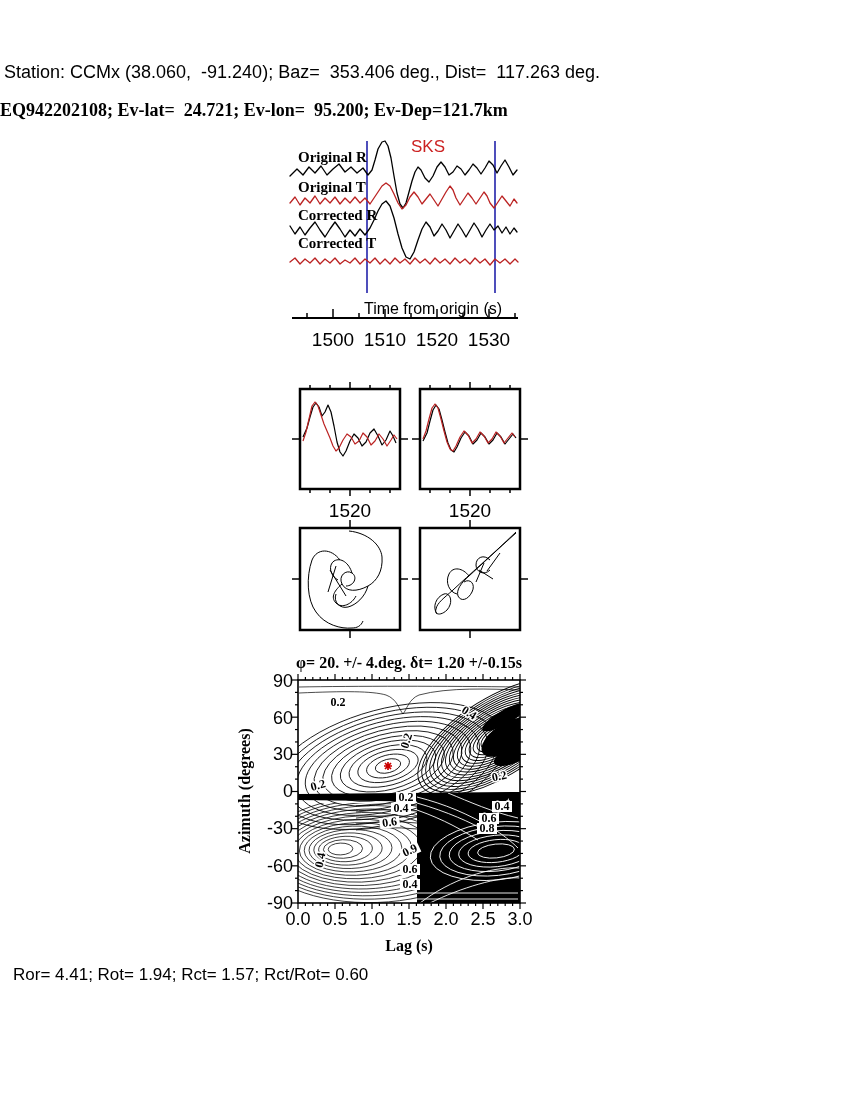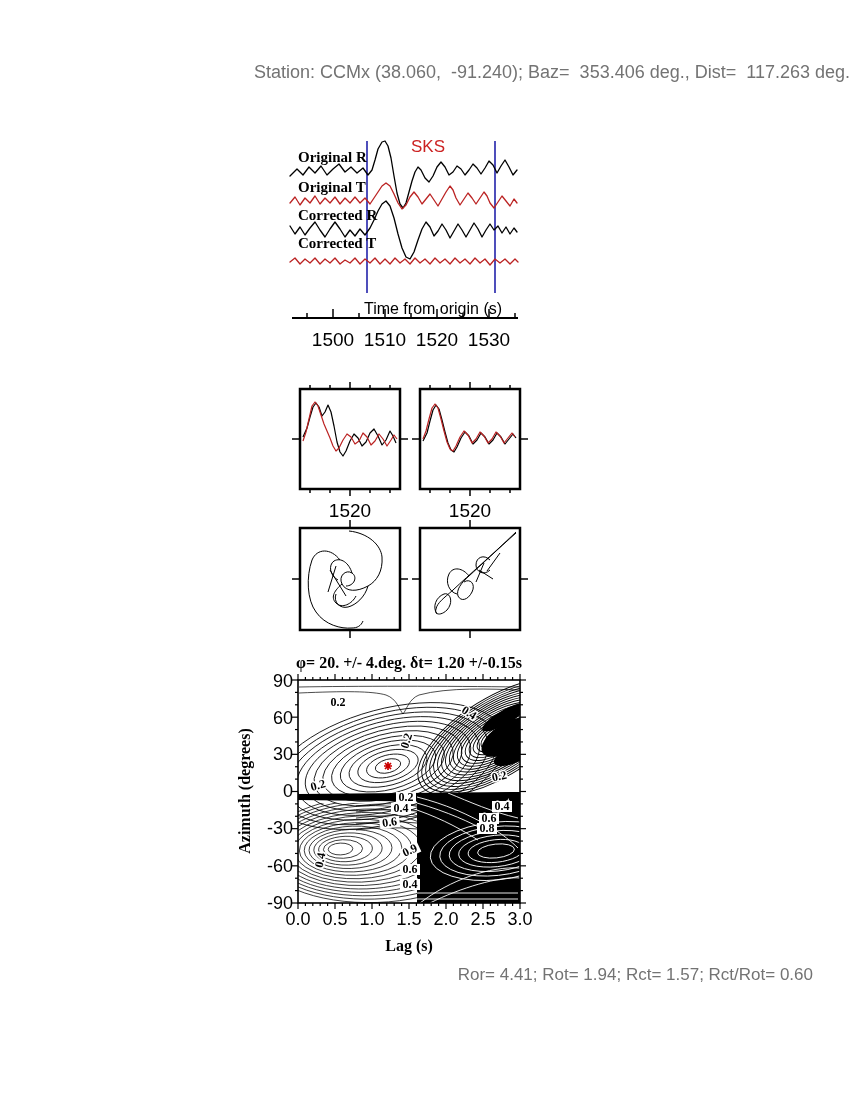--- a/index.html
+++ b/index.html
@@ -1,18 +1,18 @@
 <!DOCTYPE html>
 <html><head>
 <meta charset="utf-8">
 <style>
   html,body{margin:0;padding:0;background:#fff;}
   #canvas{position:relative;width:850px;height:1100px;background:#ffffff;overflow:hidden;
           font-family:"Liberation Sans",sans-serif;}
-  .hline{position:absolute;white-space:pre;text-align:right;color:#737373;}
+  .hline{position:absolute;white-space:pre;text-align:left;color:#000000;}
   #title1{top:62px;left:4px;width:846px;font:18px "Liberation Sans",sans-serif;}
   #title2{top:100px;left:0;width:820px;font:bold 18px "Liberation Serif",serif;}
   #results{top:965px;left:13px;width:800px;font:17px "Liberation Sans",sans-serif;}
   svg{position:absolute;top:0;left:0;}
   svg text{fill:#000;}
   .ann{font:19px "Liberation Sans",sans-serif;}
   .ann18{font:18px "Liberation Sans",sans-serif;}
   .tracelbl{font:bold 15px "Liberation Serif",serif;}
   .taxis{font:16px "Liberation Sans",sans-serif;}
   .phase{font:17px "Liberation Sans",sans-serif;fill:#cc2222;}
@@ -20,20 +20,21 @@
   .caxis{font:bold 16px "Liberation Serif",serif;}
   .clabel{font:bold 12px "Liberation Serif",serif;stroke:#fff;stroke-width:3px;paint-order:stroke;}
   .noline{fill:none;stroke:#000;}
 </style>
 </head>
 <body>
 
 <div id="canvas">
 
   <div id="title1" class="hline">Station: CCMx (38.060,  -91.240); Baz=  353.406 deg., Dist=  117.263 deg.</div>
+  <div id="title2" class="hline">EQ942202108; Ev-lat=  24.721; Ev-lon=  95.200; Ev-Dep=121.7km</div>
   <div id="results" class="hline">Ror= 4.41; Rot= 1.94; Rct= 1.57; Rct/Rot= 0.60</div>
 
   <svg id="fig" width="850" height="1100" viewBox="0 0 850 1100">
     <defs>
       <clipPath id="clip-plot">
           <rect x="298" y="680" width="222" height="223"></rect>
         </clipPath>
       <clipPath id="clip-upper">
           <rect x="298" y="680" width="222" height="113"></rect>
         </clipPath>

